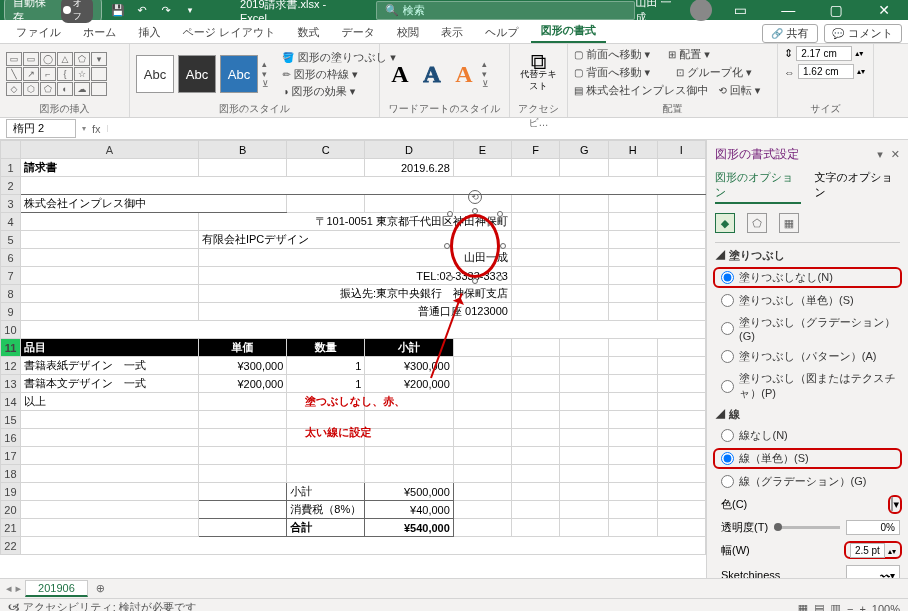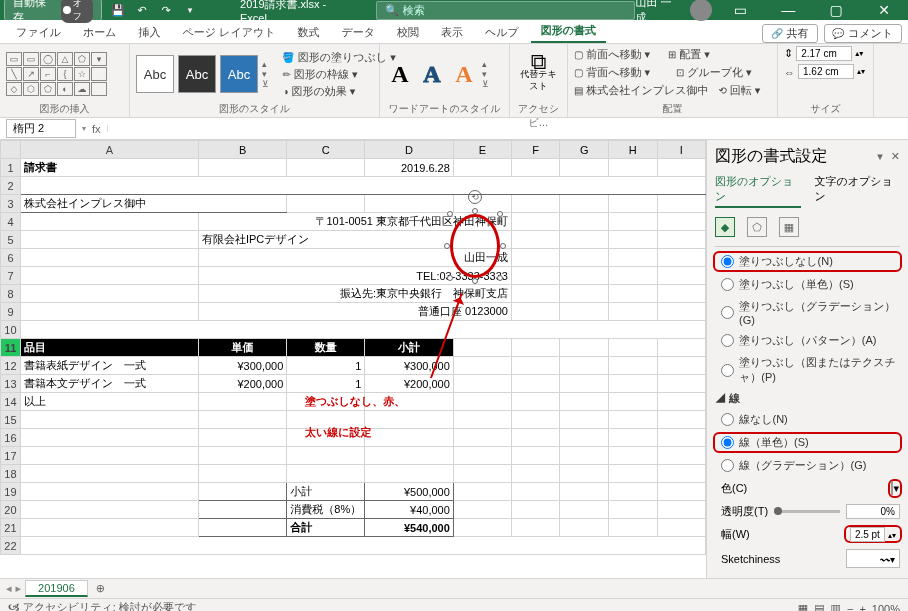--- a/index.html
+++ b/index.html
@@ -42,21 +42,21 @@
 table.grid td{border:1px solid #d4d4d4;height:18px;padding:0 3px;overflow:hidden;white-space:nowrap}
 .sel{width:18px;height:18px;background:#e6e6e6;border-right:1px solid #bbb;border-bottom:1px solid #bbb}
 .thead td{background:#000;color:#fff;font-weight:600}
 .oval{position:absolute;border:3px solid #c00;border-radius:50%}
 .hndl{position:absolute;width:6px;height:6px;background:#fff;border:1px solid #666;border-radius:50%}
 .rot{position:absolute;width:14px;height:14px;border:1px solid #666;border-radius:50%;color:#666;font-size:9px;text-align:center;line-height:12px}
 .anno{position:absolute;color:#c00;font-weight:700;font-size:22px;line-height:28px}
 .arrow{position:absolute;width:2px;background:#c00;transform-origin:bottom center}
 .arrow:before{content:"";position:absolute;top:-2px;left:-5px;border:6px solid transparent;border-bottom-color:#c00}
 .pane{width:202px;border-left:1px solid #d4d4d4;background:#f3f2f1;padding:6px 8px;display:flex;flex-direction:column;gap:5px;font-size:11px;overflow:hidden}
-.pane h3{font-size:16px;color:#000000;font-weight:400}
+.pane h3{font-size:12px;color:#701a75;font-weight:400}
 .pane .subtabs{display:flex;gap:14px;font-size:10px}
 .pane .subtabs span{padding:2px 0}
 .pane .subtabs .act{border-bottom:2px solid #217346;color:#217346}
 .pane .icorow{display:flex;gap:12px;margin:4px 0}
 .pane .ico{width:20px;height:20px;border:1px solid #999;text-align:center;line-height:18px;color:#666}
 .pane .ico.act{border-color:#217346;color:#217346;background:#e2efda}
 .pane .sect{color:#3b3a39;font-weight:600;font-size:11px}
 .pane label{display:flex;align-items:center;gap:5px;font-size:11px;color:#333;padding:1px 0 1px 6px}
 .pane input[type=radio]{margin:0}
 .hl{border:2px solid #c00;border-radius:6px;padding:1px 4px;margin:-1px -2px}
@@ -495,20 +495,21 @@
     <div class="subtabs">
       <span class="act">図形のオプション</span>
       <span>文字のオプション</span>
     </div>
     <div class="icorow">
       <div class="ico act">◆</div>
       <div class="ico">⬠</div>
       <div class="ico">▦</div>
     </div>
     <hr style="border:none;border-top:1px solid #ccc">
+    <div class="sect">◢ <span>塗りつぶし</span></div>
     <label class="hl">
         <input type="radio" checked="" style="">
         <span>塗りつぶしなし(N)</span>
       </label>
     <label>
         <input type="radio" style="">
         <span>塗りつぶし（単色）(S)</span>
       </label>
     <label>
         <input type="radio" style="">

